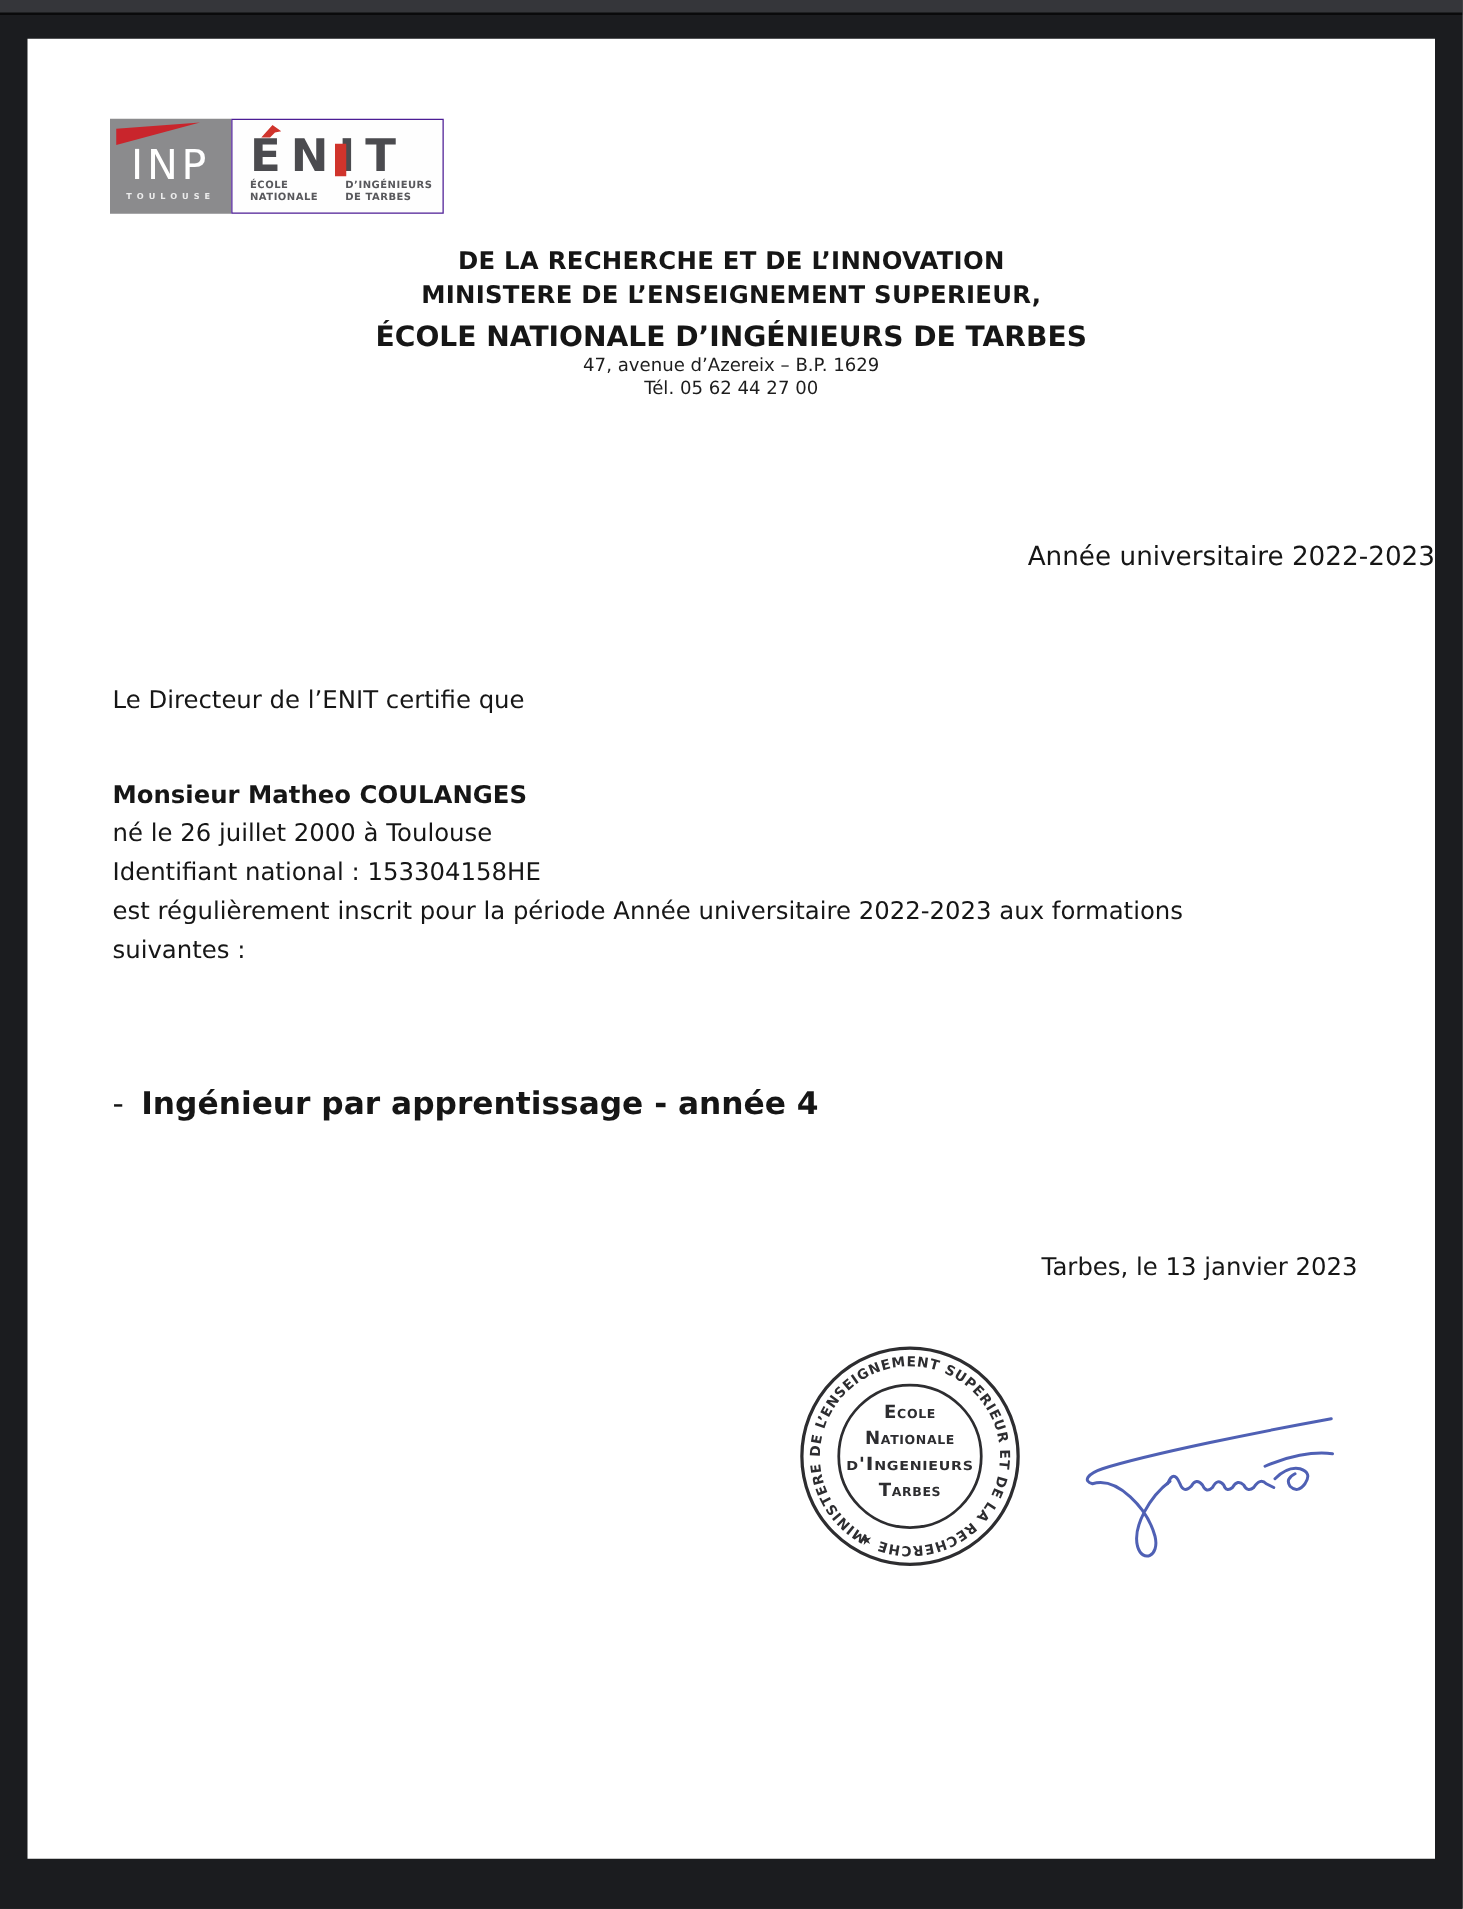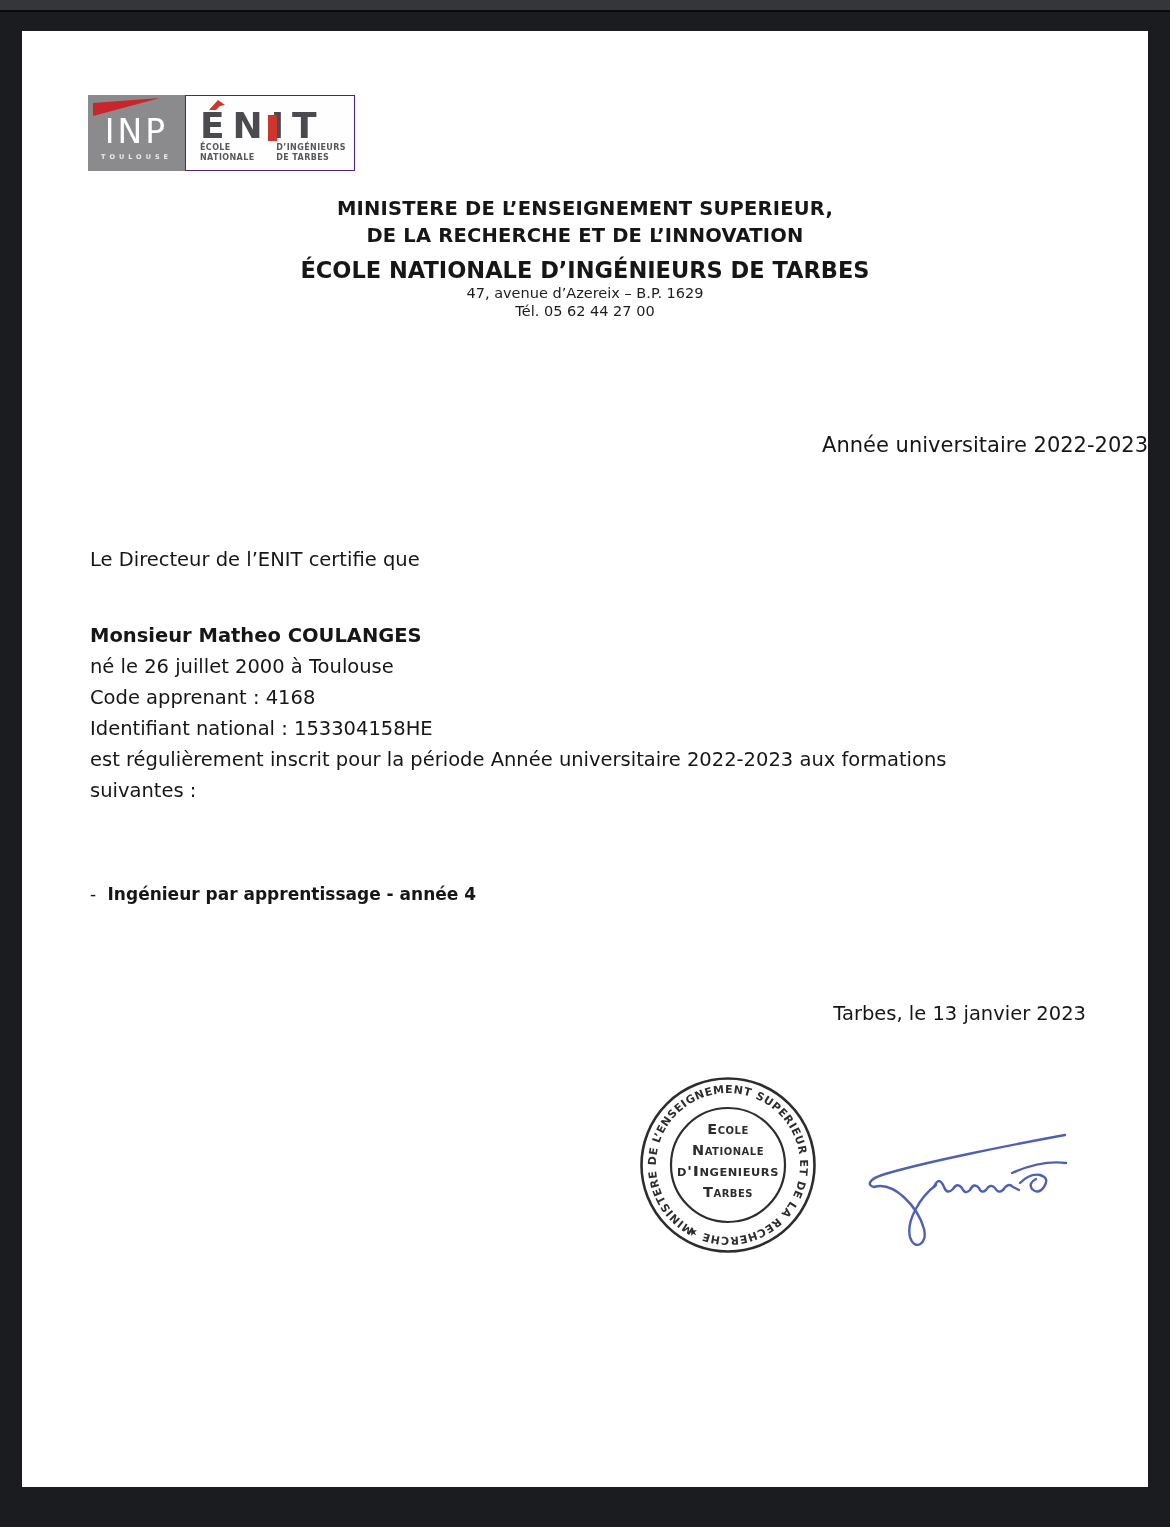--- a/index.html
+++ b/index.html
@@ -32,21 +32,21 @@
   .ministry{top:164px;font-size:19.5px;font-weight:700;line-height:27px;letter-spacing:0.2px;}
   .school{top:226px;font-size:22.5px;font-weight:700;}
   .address{top:254px;font-size:14.5px;line-height:17.5px;color:#1d1d1d;}
   .doc-title{top:372px;font-size:27px;font-weight:700;letter-spacing:0.3px;}
   .doc-subtitle{top:402px;font-size:21px;font-weight:400;text-align:right;}
 
   
   .intro{position:absolute;left:68px;top:517px;font-size:19.5px;}
   .info-block{position:absolute;left:68px;top:589px;font-size:19.5px;line-height:31px;}
   .info-block .bold{font-weight:700;}
-  .program{position:absolute;left:68px;top:837px;font-size:17px;margin-top:16px;}
+  .program{position:absolute;left:68px;top:837px;font-size:25px;}
   .program .bold{font-weight:700;margin-left:6px;}
   .closing{position:absolute;right:62px;top:967px;text-align:left;font-size:19.5px;line-height:31px;}
 
   
   .stamp{position:absolute;left:611px;top:1039px;}
   .ring-text{font-family:"DejaVu Sans",sans-serif;font-size:11px;font-weight:700;letter-spacing:0.6px;}
   .stamp-center{font-family:"DejaVu Sans",sans-serif;font-variant:small-caps;font-weight:700;
                 font-size:14.5px;letter-spacing:0.5px;text-anchor:middle;}
 
   
@@ -79,37 +79,36 @@
           <div>NATIONALE</div>
         </div>
         <div class="enit-sub right">
           <div>D’INGÉNIEURS</div>
           <div>DE TARBES</div>
         </div>
       </div>
     </div>
 
     <div class="centered ministry">
+      <div>DE LA RECHERCHE ET DE L’INNOVATION</div>
       <div>MINISTERE DE L’ENSEIGNEMENT SUPERIEUR,</div>
-      <div>DE LA RECHERCHE ET DE L’INNOVATION</div>
     </div>
     <div class="centered school">ÉCOLE NATIONALE D’INGÉNIEURS DE TARBES</div>
     <div class="centered address">
       <div>47, avenue d’Azereix – B.P. 1629</div>
       <div>Tél. 05 62 44 27 00</div>
     </div>
 
     <div class="centered doc-subtitle">Année universitaire 2022-2023</div>
 
     <div class="intro">Le Directeur de l’ENIT certifie que</div>
 
     <div class="info-block">
       <div class="bold">Monsieur Matheo COULANGES</div>
       <div>né le 26 juillet 2000 à Toulouse</div>
-      <div>Code apprenant : 4168</div>
       <div>Identifiant national : 153304158HE</div>
       <div>est régulièrement inscrit pour la période Année universitaire 2022-2023 aux formations</div>
       <div>suivantes :</div>
     </div>
 
     <div class="program">
       <span>-</span>
       <span class="bold">Ingénieur par apprentissage - année 4</span>
     </div>
 

